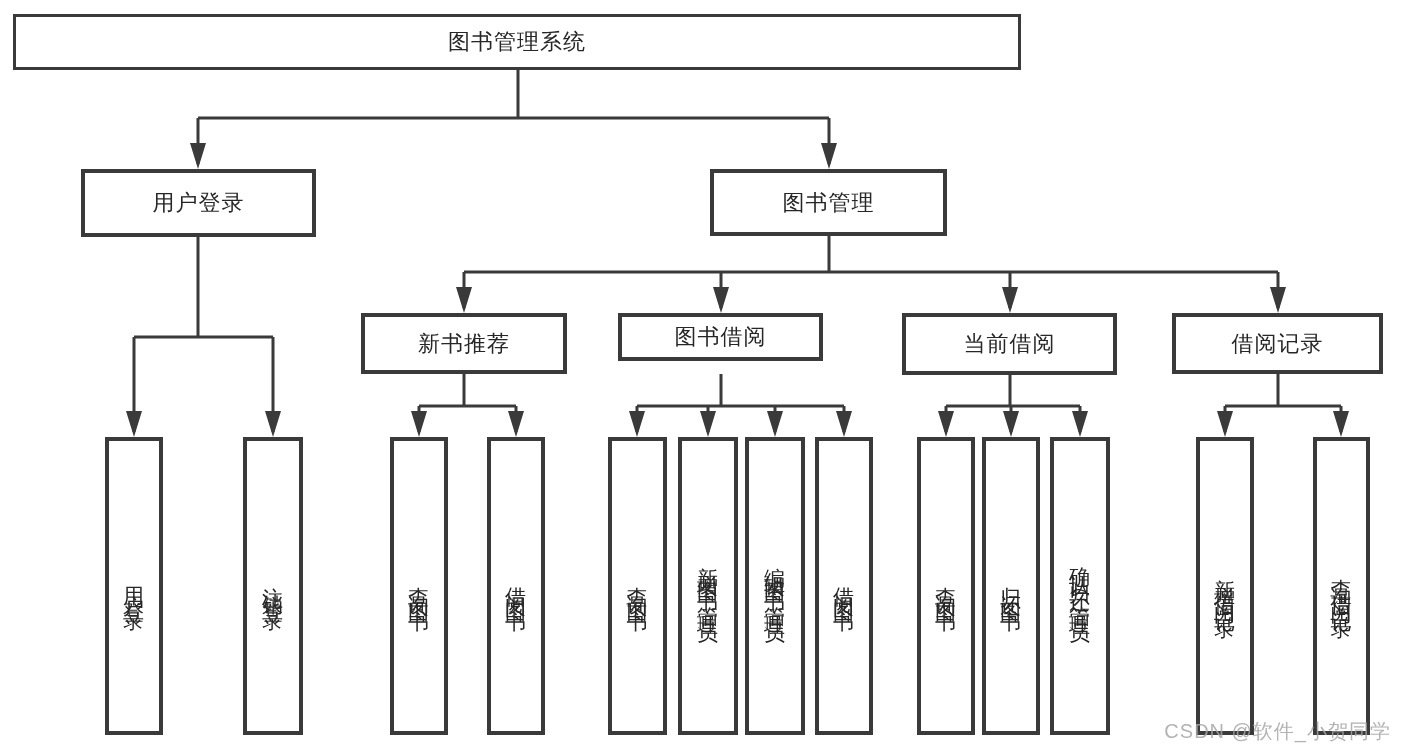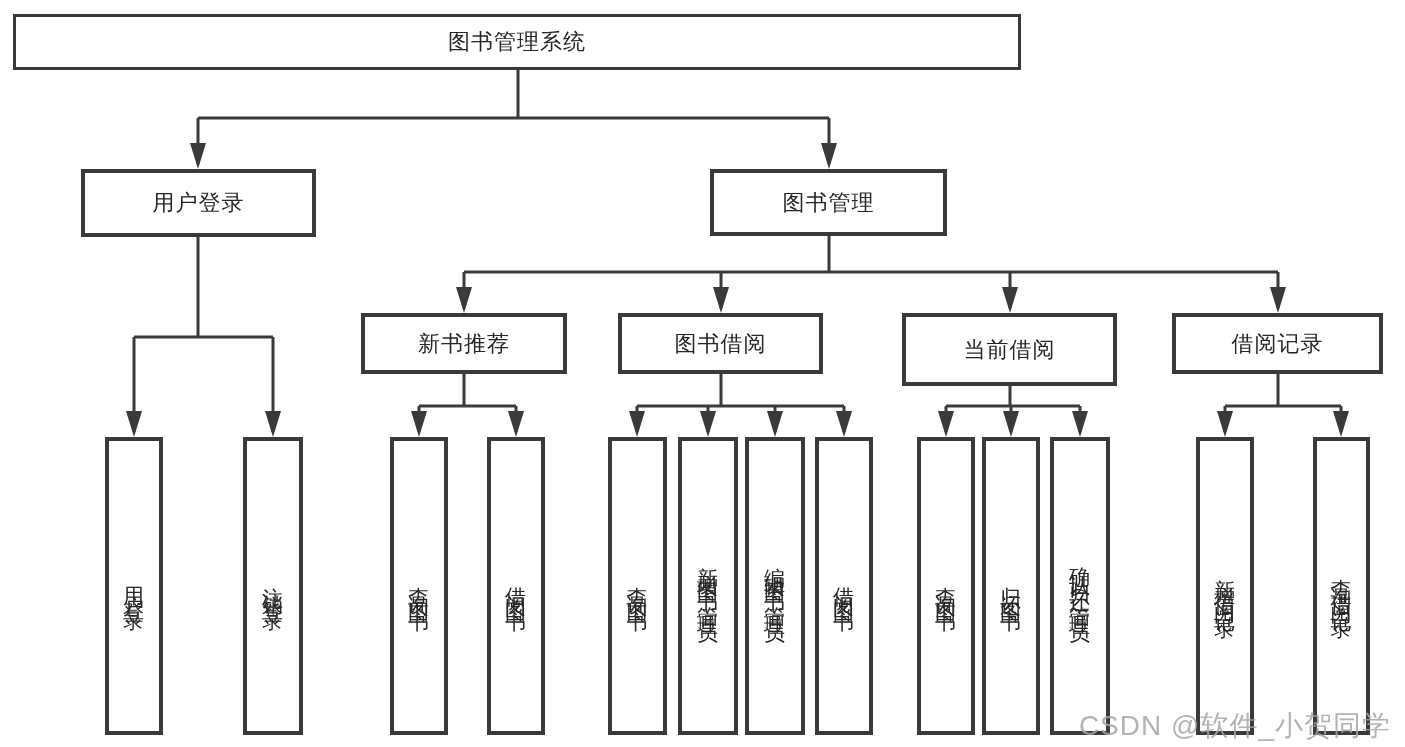--- a/index.html
+++ b/index.html
@@ -40,21 +40,21 @@
     font-size: 21px;
     line-height: 1;
     letter-spacing: 8px;
     color: var(--text, #262626);
     white-space: nowrap;
   }
   .watermark {
     position: absolute;
     right: 14px;
     bottom: 2px;
-    font-size: 28px;
+    font-size: 20px;
     color: var(--watermark, #a6a6a6);
     opacity: 0.85;
     z-index: 5;
     letter-spacing: 1px;
     white-space: nowrap;
   }
 </style>
 </head>
 <body>
 
@@ -98,24 +98,24 @@
   <div class="box" style="left:81px; top:169px; width:235px; height:68px">
     <span class="hlabel">用户登录</span>
   </div>
   <div class="box" style="left:361px; top:313px; width:206px; height:61px">
     <span class="hlabel">新书推荐</span>
   </div>
 
   <div class="box" style="left:710px; top:169px; width:237px; height:67px">
     <span class="hlabel">图书管理</span>
   </div>
-  <div class="box" style="left:618px; top:313px; width:205px; height:61px">
+  <div class="box" style="left:618px; top:313px; width:205px; height:48px">
     <span class="hlabel">图书借阅</span>
   </div>
-  <div class="box" style="left:902px; top:313px; width:215px; height:73px">
+  <div class="box" style="left:902px; top:313px; width:215px; height:62px">
     <span class="hlabel">当前借阅</span>
   </div>
   <div class="box" style="left:1172px; top:313px; width:211px; height:61px">
     <span class="hlabel">借阅记录</span>
   </div>
 
   <div class="box" style="left:105px; top:437px; width:58px; height:298px">
     <span class="vlabel">用户登录</span>
   </div>
   <div class="box" style="left:243px; top:437px; width:60px; height:298px">

